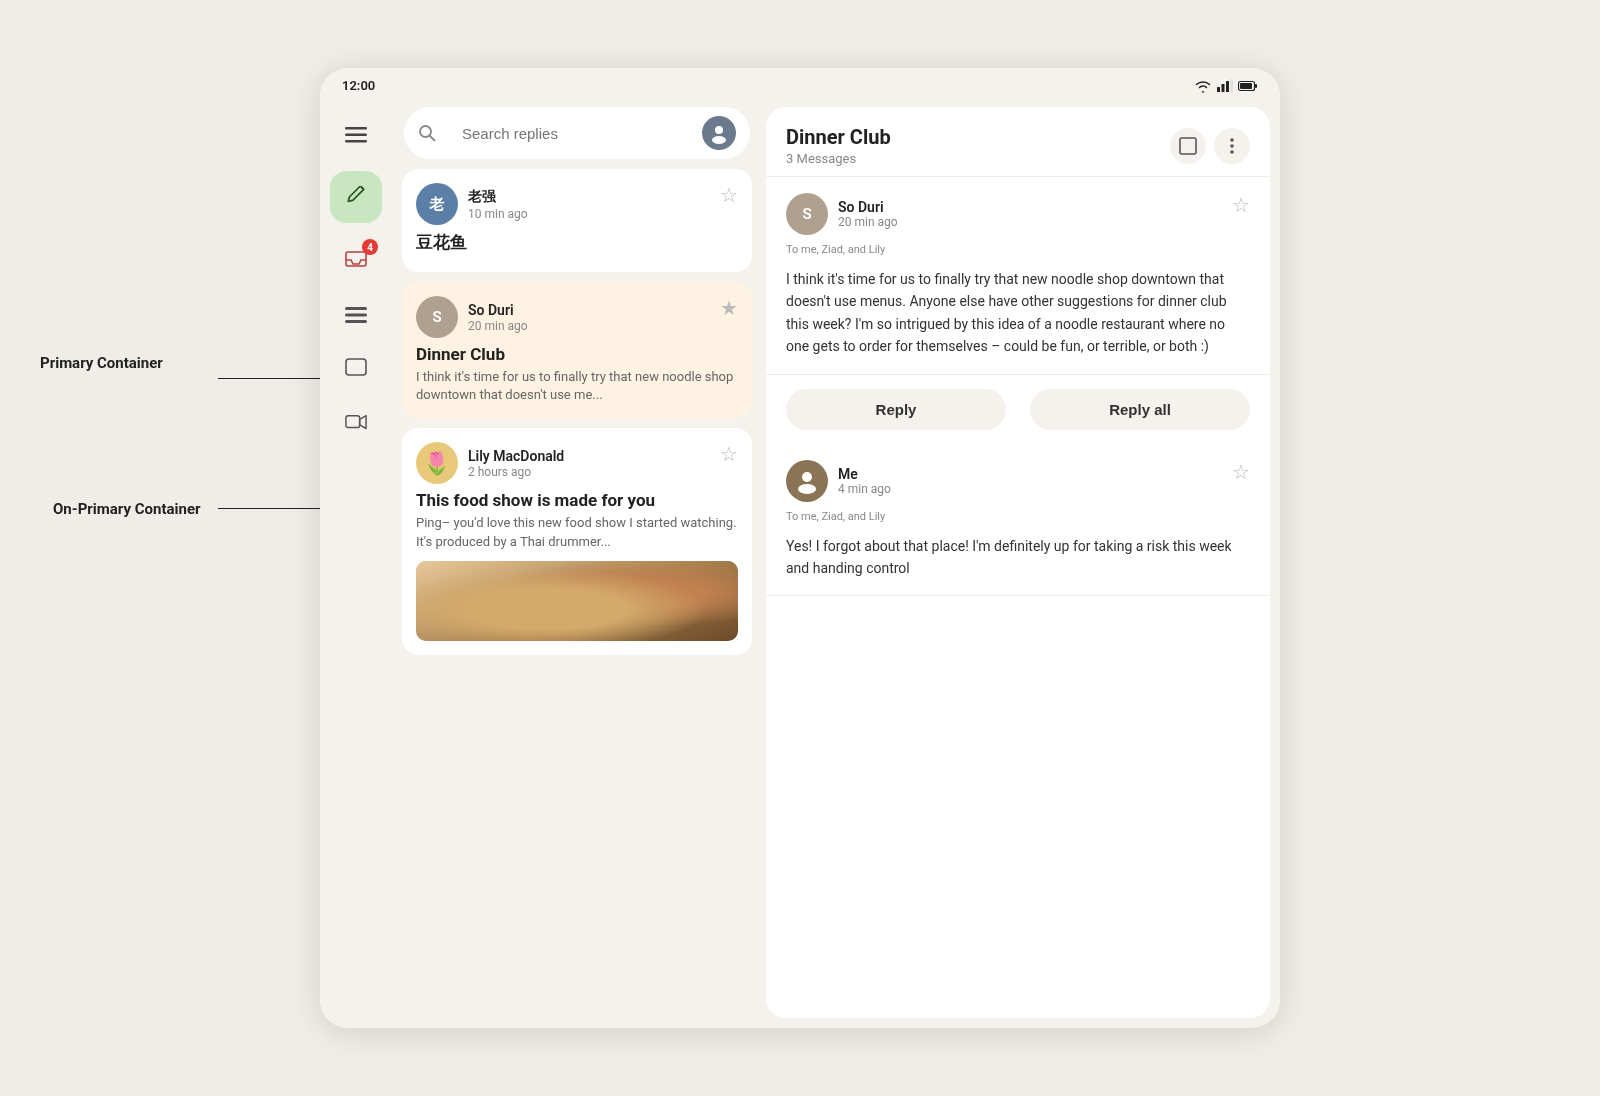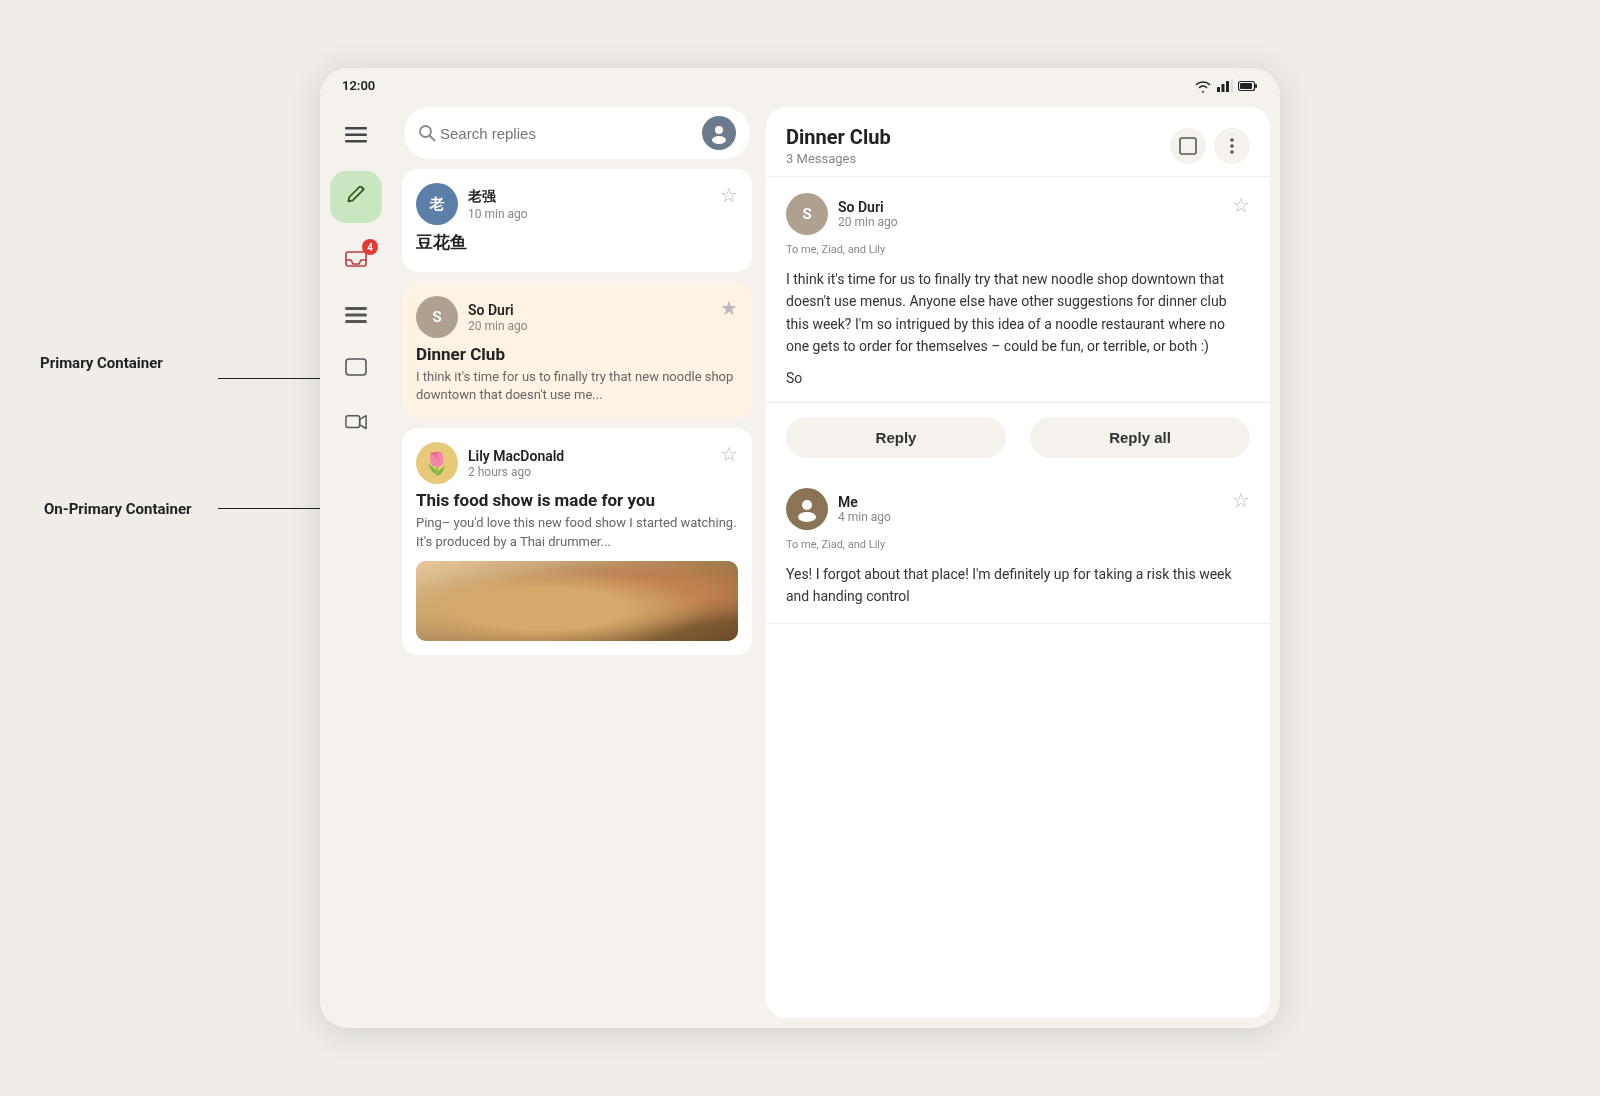--- a/index.html
+++ b/index.html
@@ -111,21 +111,21 @@
       flex-shrink: 0;
     }
 
     .search-bar {
       display: flex;
       align-items: center;
       background: white;
       border-radius: 28px;
       margin: 10px 12px 10px 12px;
       padding: 9px 14px;
-      gap: 4px;
+      gap: 26px;
       flex-shrink: 0;
     }
 
     .search-bar input {
       border: none;
       outline: none;
       font-size: 15px;
       color: #555;
       background: transparent;
       flex: 1;
@@ -371,21 +371,21 @@
         linear-gradient(160deg, #e8c99a 0%, #a07848 60%, #6b4a28 100%);
       border-radius: 10px;
     }
   </style>
 </head>
 <body>
 
 <div style="position:absolute; left:40px; top:354px; font-size:15px; font-weight:700; color:#222; white-space:nowrap;">Primary Container</div>
 <div style="position:absolute; left:218px; top:378px; width:120px; border-top:1.5px solid #222;"></div>
 
-<div style="position:absolute; left:44px; top:500px; font-size:15px; font-weight:700; color:#222; white-space:nowrap;">On-Primary Container</div>
+<div style="position:absolute; left:53px; top:500px; font-size:15px; font-weight:700; color:#222; white-space:nowrap;">On-Primary Container</div>
 <div style="position:absolute; left:218px; top:508px; width:120px; border-top:1.5px solid #222;"></div>
 
 <div class="phone-container">
 
   <div class="status-bar">
     <span>12:00</span>
     <div class="status-icons">
 
       <svg width="18" height="14" viewBox="0 0 18 14" fill="none">
         <path d="M9 11.5l1.5 2H7.5L9 11.5z" fill="#222"></path>
@@ -554,21 +554,20 @@
             <div class="avatar-med av-soduri">S</div>
             <div>
               <div class="msg-name">So Duri</div>
               <div class="msg-time">20 min ago</div>
             </div>
           </div>
           <span class="star-icon">☆</span>
         </div>
         <div class="msg-to">To me, Ziad, and Lily</div>
         <div class="msg-body">I think it's time for us to finally try that new noodle shop downtown that doesn't use menus. Anyone else have other suggestions for dinner club this week? I'm so intrigued by this idea of a noodle restaurant where no one gets to order for themselves – could be fun, or terrible, or both :)</div>
-        <div class="msg-sign">So</div>
       </div>
 
       <div class="reply-btns">
         <button class="reply-btn">Reply</button>
         <button class="reply-btn">Reply all</button>
       </div>
 
       <div class="message-block">
         <div class="msg-header">
           <div class="msg-sender-info">

